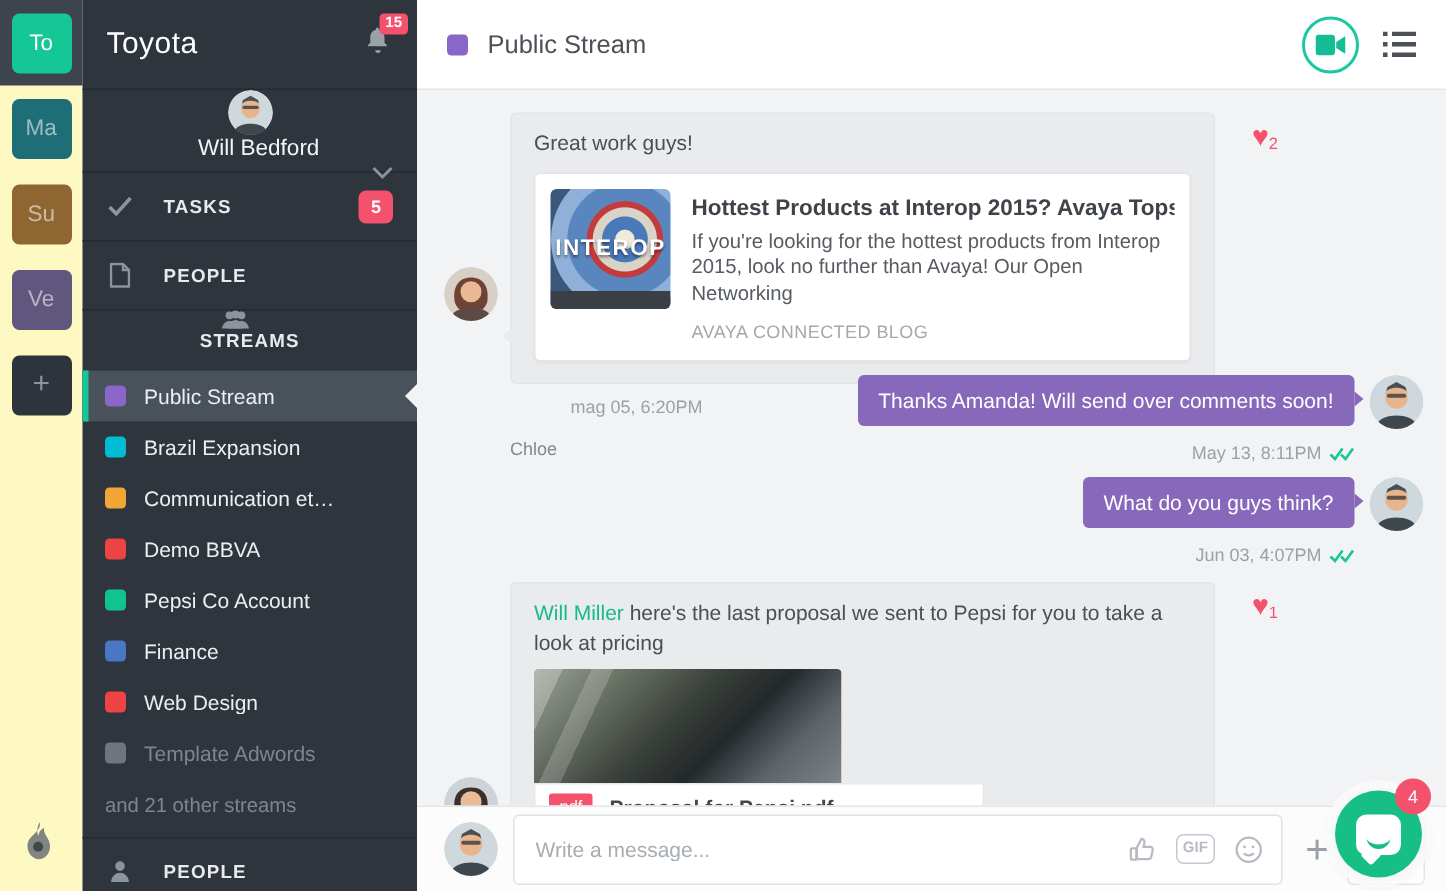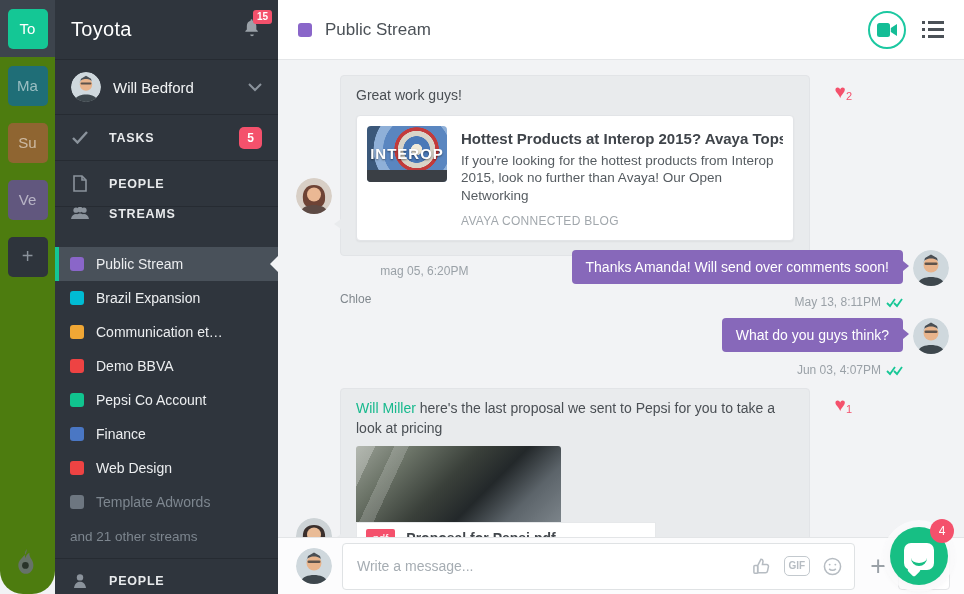--- a/index.html
+++ b/index.html
@@ -1,44 +1,44 @@
 <!DOCTYPE html>
 <html><head>
 <meta charset="utf-8">
 <style>
   * { margin:0; padding:0; box-sizing:border-box; }
   html,body { background:#ffffff; }
   body { font-family:"Liberation Sans", sans-serif; }
   .app { width:964px; height:594px; display:flex; overflow:hidden; position:relative; background:#f2f3f5; }
 
   
-  .rail { width:55px; background:#4d7c0f; display:flex; flex-direction:column; align-items:center; flex-shrink:0;border-radius:23px; }
+  .rail { width:55px; background:#fef9c3; display:flex; flex-direction:column; align-items:center; flex-shrink:0; }
   .rail-item { width:55px; height:57px; display:flex; align-items:center; justify-content:center; cursor:pointer; }
   .rail-item.selected { background:#3d444d; }
   .team-sq { width:40px; height:40px; border-radius:5px; display:flex; align-items:center; justify-content:center;
              font-size:15px; color:rgba(255,255,255,.55); }
   .rail-item.selected .team-sq { color:#ffffff; }
   .team-sq.add { background:#2e343c; color:#8b939c; font-size:20px; }
   .rail-logo { margin-top:auto; margin-bottom:14px; opacity:.85; }
 
   
   .sidebar { width:223px; background:#2f353d; display:flex; flex-direction:column; flex-shrink:0; color:#fff; }
   .sb-header { height:60px; flex-shrink:0; display:flex; align-items:center; padding:0 16px; border-bottom:1px solid #262b32; }
   .sb-title { font-size:20px; font-weight:400; color:#fff; letter-spacing:.3px; }
   .sb-bell { margin-left:auto; position:relative; cursor:pointer; }
   .sb-bell .badge { position:absolute; top:-8px; right:-10px; }
   .badge { background:#f4516c; color:#fff; font-size:10px; font-weight:bold; border-radius:3px; padding:2px 4px; line-height:1; }
-  .sb-user { height:55px; flex-shrink:0; display:flex; align-items:center; padding:0 16px; border-bottom:1px solid #262b32; cursor:pointer; }
+  .sb-user { height:55px; flex-shrink:0; display:flex; align-items:center; padding:0 16px; border-bottom:1px solid #262b32; cursor:pointer;flex-direction:column; }
   .sb-user .name { margin-left:12px; font-size:15px; color:#f2f4f5; }
   .sb-user .chev { margin-left:auto; }
   .sb-nav { height:46px; flex-shrink:0; display:flex; align-items:center; padding:0 16px; border-bottom:1px solid #262b32; cursor:pointer; }
   .sb-nav .ic { width:18px; display:flex; justify-content:center; margin-right:20px; }
   .sb-label { font-size:12.5px; font-weight:bold; letter-spacing:.8px; color:#e8eaec; }
   .sb-nav .nav-badge { margin-left:auto; background:#f4516c; border-radius:5px; font-size:12px; font-weight:bold; padding:4px 8px; }
-  .sb-section { height:40px; flex-shrink:0; display:flex; padding:0 16px; }
+  .sb-section { height:40px; flex-shrink:0; display:flex; align-items:center; padding:0 16px;flex-direction:column; }
   .sb-section .ic { width:18px; display:flex; justify-content:center; margin-right:20px; }
   .streams { flex-shrink:0; }
   .stream { height:34px; display:flex; align-items:center; padding:0 10px 0 15px; cursor:pointer; position:relative; }
   .stream .sq { width:14px; height:14px; border-radius:3px; flex-shrink:0; margin-right:12px; }
   .stream .lbl { font-size:14px; color:#eceef0; white-space:nowrap; overflow:hidden; text-overflow:ellipsis; }
   .stream.selected { background:#49515a; }
   .stream.selected::before { content:""; position:absolute; left:0; top:0; bottom:0; width:4px; background:#14c795; }
   .stream.selected::after { content:""; position:absolute; right:0; top:50%; margin-top:-8px; width:0; height:0;
       border-top:8px solid transparent; border-bottom:8px solid transparent; border-right:8px solid #f2f3f5; }
   .stream.muted .lbl { color:#7d868f; }
@@ -62,21 +62,21 @@
   .bubble { background:#e9ebed; border:1px solid #e2e4e7; border-radius:4px; padding:10px 15px 14px;
             font-size:14px; color:#4a4f54; line-height:1.4; position:relative; }
   .bubble.tail-left::before { content:""; position:absolute; left:-7px; bottom:26px; width:0; height:0;
       border-top:5px solid transparent; border-bottom:5px solid transparent; border-right:7px solid #e9ebed; }
   .heart-re { position:absolute; right:-42px; top:6px; color:#f4516c; cursor:pointer; white-space:nowrap; }
   .heart-re .h { font-size:19px; }
   .heart-re .c { font-size:11px; vertical-align:-2px; }
 
   .link-card { margin-top:9px; background:#fff; border:1px solid #e2e4e7; border-radius:4px;
                box-shadow:0 1px 2px rgba(0,0,0,.05); padding:10px; display:flex; gap:14px; }
-  .thumb { width:80px; height:56px; border-radius:4px; flex-shrink:0; overflow:hidden; position:relative;
+  .thumb { width:80px; height:80px; border-radius:4px; flex-shrink:0; overflow:hidden; position:relative;
            background:
              radial-gradient(circle at 62% 42%, #f0ead9 0 9%, #4a79b8 10% 22%, #d9d4c8 23% 31%, #c33b3b 32% 37%, #5a86c0 38% 56%, #8fb0d8 57% 72%, #3b587a 73%);
            display:flex; align-items:center; justify-content:center; }
   .thumb::after { content:""; position:absolute; left:0; right:0; bottom:0; height:12px; background:#3a3f45; }
   .thumb span { color:#fff; font-weight:bold; font-size:15px; letter-spacing:1px; text-shadow:0 1px 2px rgba(0,0,0,.5); z-index:1; }
   .card-body { min-width:0; padding-top:2px; }
   .card-title { font-size:15px; font-weight:bold; color:#3f444a; white-space:nowrap; overflow:hidden; }
   .card-desc { margin-top:3px; font-size:13.5px; color:#565c61; line-height:1.32; }
   .card-src { margin-top:8px; font-size:12px; color:#a2a8ad; letter-spacing:.3px; }
 

